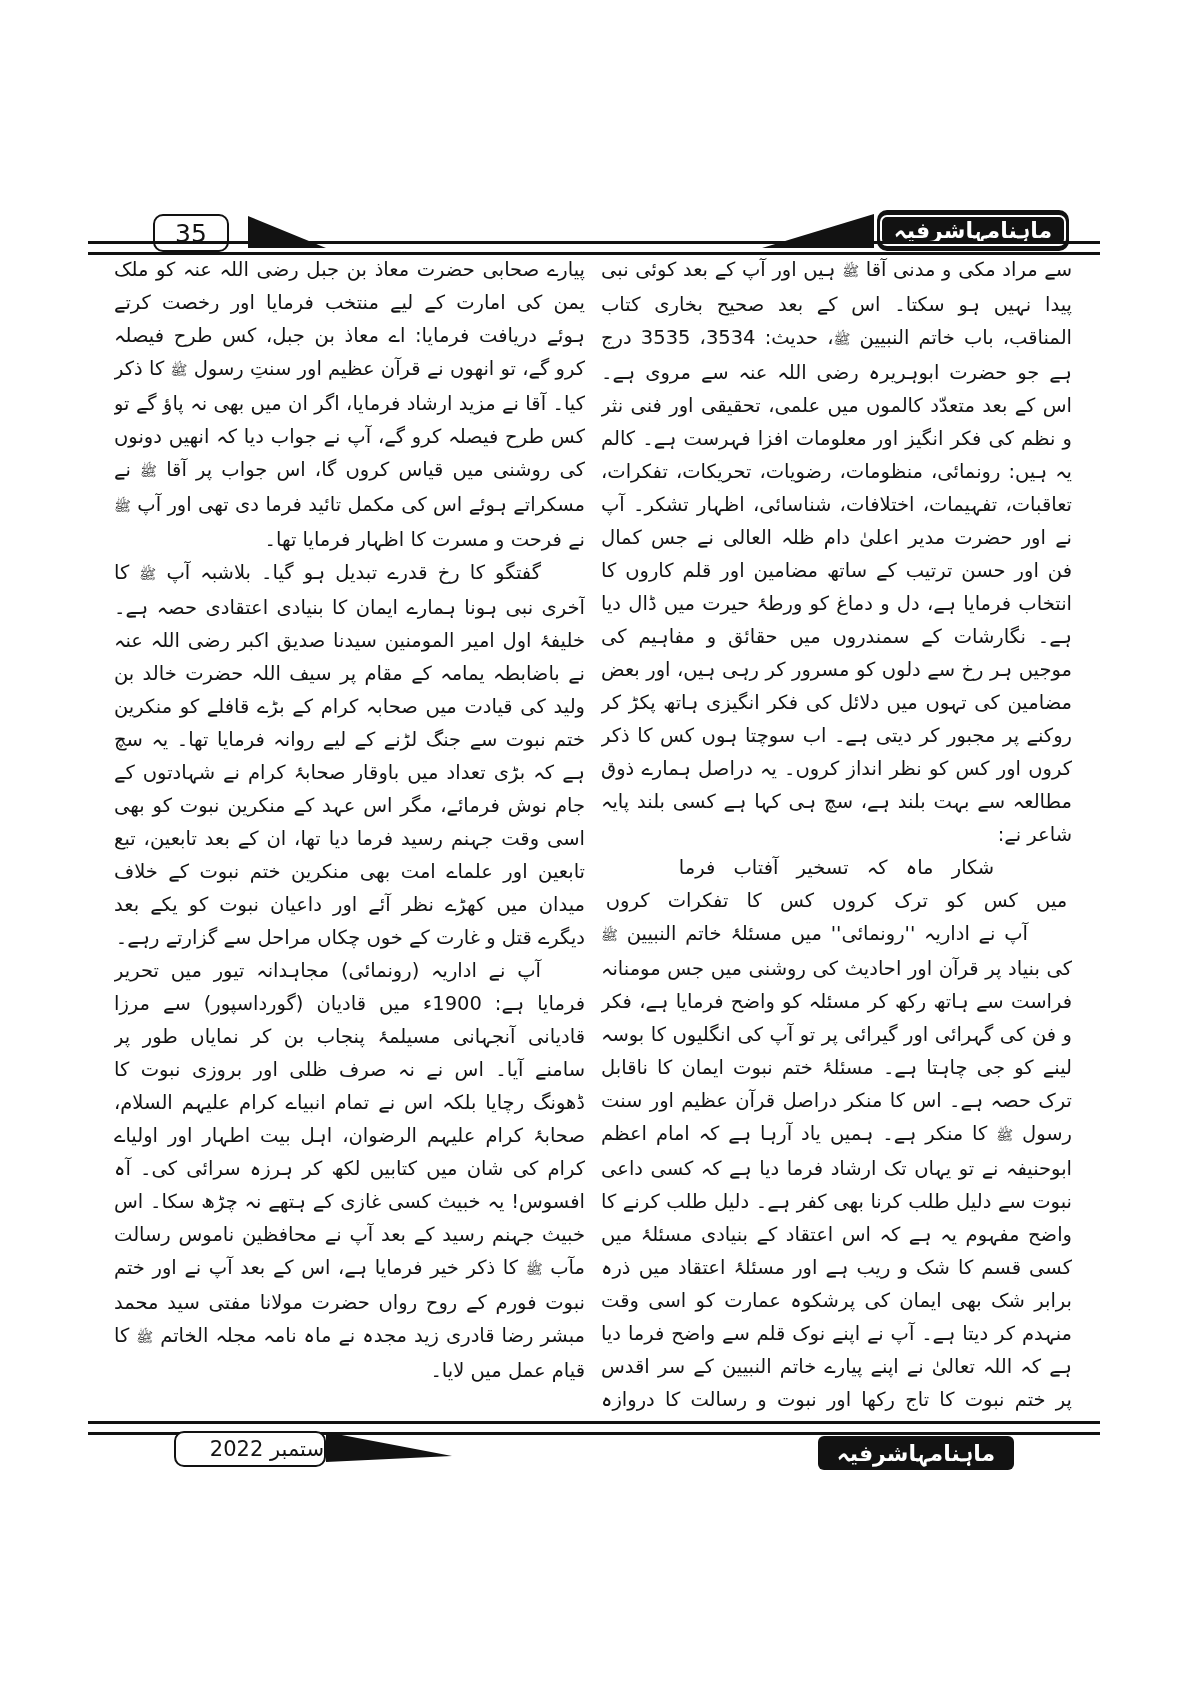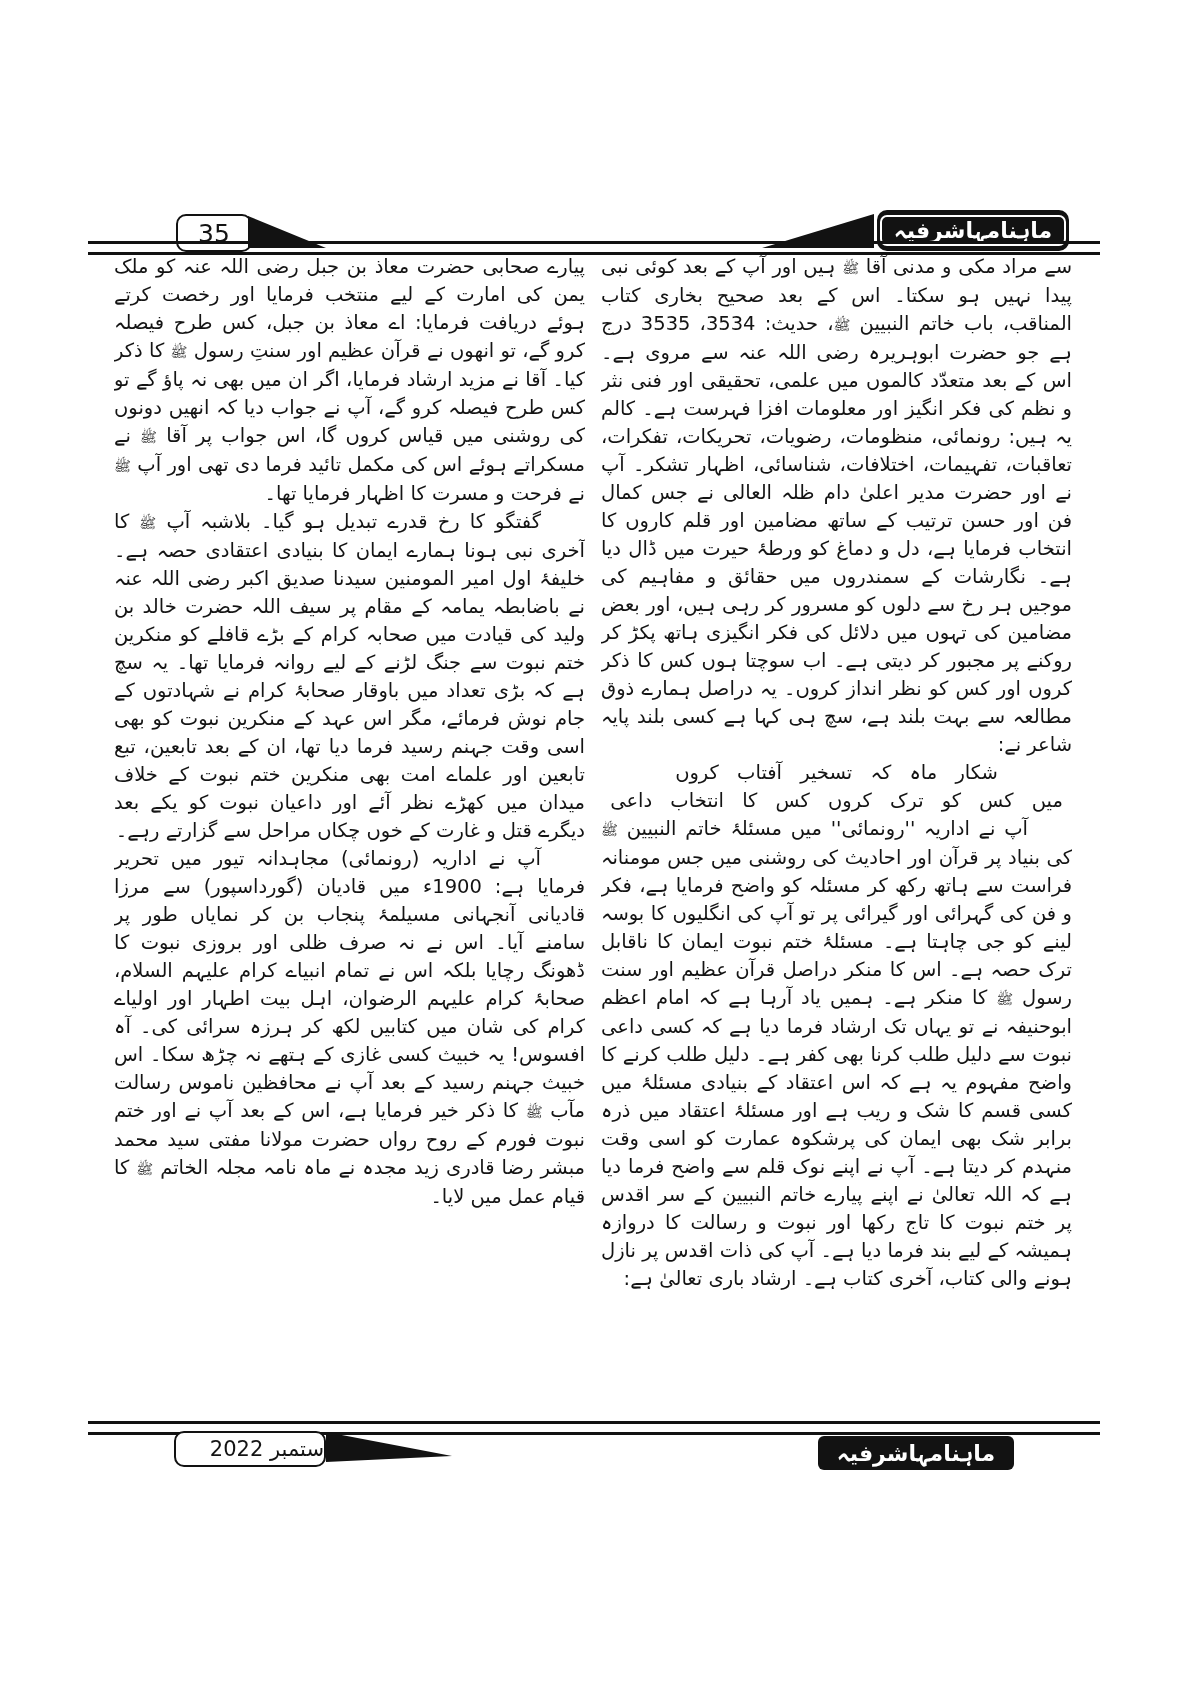--- a/index.html
+++ b/index.html
@@ -15,21 +15,21 @@
   
   .double-rule{
     position:absolute;left:88px;right:90px;height:8px;
     border-top:3px solid #121212;border-bottom:3px solid #121212;
   }
   .rule-header{top:241px;}
   .rule-footer{top:1421px;}
 
   
   .pagenum-box{
-    position:absolute;left:176px;top:214px;width:72px;height:34px;
+    position:absolute;left:153px;top:214px;width:72px;height:34px;
     border:2.5px solid #121212;border-radius:10px;background:#fff;
     display:flex;align-items:center;justify-content:center;
     font-size:25px;font-weight:500;
   }
   .tri{position:absolute;background:#121212;}
   .tri-header-left{left:248px;top:216px;width:78px;height:32px;
     clip-path:polygon(0 0,100% 100%,0 100%);}
   .tri-header-right{left:762px;top:214px;width:112px;height:34px;
     clip-path:polygon(100% 0,100% 100%,0 100%);}
   .header-badge{
@@ -42,21 +42,21 @@
     color:#ffffff;font-size:22px;font-weight:bold;white-space:nowrap;direction:rtl;
   }
 
   
   .columns{
     position:absolute;top:253px;left:114px;width:958px;height:1166px;
     direction:rtl;display:flex;gap:16px;
   }
   .col{
     width:471px;height:100%;overflow:hidden;
-    text-align:justify;font-size:19.5px;line-height:28px;
+    text-align:justify;font-size:19.5px;line-height:33px;
   }
   .para{margin:0;padding:0;}
   .indent{text-indent:44px;}
   .verse{text-align:center;word-spacing:12px;text-indent:0;}
   .saw{font-size:0.72em;}
 
   
   .date-box{
     position:absolute;left:174px;top:1431px;width:148px;height:32px;
     border:2.5px solid #121212;border-radius:10px;background:#fff;
@@ -83,22 +83,22 @@
   <div class="tri tri-header-left"></div>
   <div class="tri tri-header-right"></div>
   <div class="header-badge">
     <span class="header-badge-inner">ماہنامہاشرفیہ</span>
   </div>
   <div class="double-rule rule-header"></div>
 
   <div class="columns">
     <div class="col">
         <p class="para body">سے مراد مکی و مدنی آقا <span class="saw">ﷺ</span> ہیں اور آپ کے بعد کوئی نبی پیدا نہیں ہو سکتا۔ اس کے بعد صحیح بخاری کتاب المناقب، باب خاتم النبیین <span class="saw">ﷺ</span>، حدیث: 3534، 3535 درج ہے جو حضرت ابوہریرہ رضی اللہ عنہ سے مروی ہے۔ اس کے بعد متعدّد کالموں میں علمی، تحقیقی اور فنی نثر و نظم کی فکر انگیز اور معلومات افزا فہرست ہے۔ کالم یہ ہیں: رونمائی، منظومات، رضویات، تحریکات، تفکرات، تعاقبات، تفہیمات، اختلافات، شناسائی، اظہار تشکر۔ آپ نے اور حضرت مدیر اعلیٰ دام ظلہ العالی نے جس کمال فن اور حسن ترتیب کے ساتھ مضامین اور قلم کاروں کا انتخاب فرمایا ہے، دل و دماغ کو ورطۂ حیرت میں ڈال دیا ہے۔ نگارشات کے سمندروں میں حقائق و مفاہیم کی موجیں ہر رخ سے دلوں کو مسرور کر رہی ہیں، اور بعض مضامین کی تہوں میں دلائل کی فکر انگیزی ہاتھ پکڑ کر روکنے پر مجبور کر دیتی ہے۔ اب سوچتا ہوں کس کا ذکر کروں اور کس کو نظر انداز کروں۔ یہ دراصل ہمارے ذوق مطالعہ سے بہت بلند ہے، سچ ہی کہا ہے کسی بلند پایہ شاعر نے:</p>
-        <p class="para verse">شکار ماہ کہ تسخیر آفتاب کروں</p>
-        <p class="para verse">میں کس کو ترک کروں کس کا انتخاب داعی</p>
+        <p class="para verse">شکار ماہ کہ تسخیر آفتاب فرما</p>
+        <p class="para verse">میں کس کو ترک کروں کس کا تفکرات کروں</p>
         <p class="para indent">آپ نے اداریہ ''رونمائی'' میں مسئلۂ خاتم النبیین <span class="saw">ﷺ</span> کی بنیاد پر قرآن اور احادیث کی روشنی میں جس مومنانہ فراست سے ہاتھ رکھ کر مسئلہ کو واضح فرمایا ہے، فکر و فن کی گہرائی اور گیرائی پر تو آپ کی انگلیوں کا بوسہ لینے کو جی چاہتا ہے۔ مسئلۂ ختم نبوت ایمان کا ناقابل ترک حصہ ہے۔ اس کا منکر دراصل قرآن عظیم اور سنت رسول <span class="saw">ﷺ</span> کا منکر ہے۔ ہمیں یاد آرہا ہے کہ امام اعظم ابوحنیفہ نے تو یہاں تک ارشاد فرما دیا ہے کہ کسی داعی نبوت سے دلیل طلب کرنا بھی کفر ہے۔ دلیل طلب کرنے کا واضح مفہوم یہ ہے کہ اس اعتقاد کے بنیادی مسئلۂ میں کسی قسم کا شک و ریب ہے اور مسئلۂ اعتقاد میں ذرہ برابر شک بھی ایمان کی پرشکوہ عمارت کو اسی وقت منہدم کر دیتا ہے۔ آپ نے اپنے نوک قلم سے واضح فرما دیا ہے کہ اللہ تعالیٰ نے اپنے پیارے خاتم النبیین  کے سر اقدس پر ختم نبوت کا تاج رکھا اور نبوت و رسالت کا دروازہ ہمیشہ کے لیے بند فرما دیا ہے۔ آپ کی ذات اقدس پر نازل ہونے والی کتاب، آخری کتاب ہے۔ ارشاد باری تعالیٰ ہے:</p>
       </div>
     <div class="col">
         <p class="para body">پیارے صحابی حضرت معاذ بن جبل رضی اللہ عنہ کو ملک یمن کی امارت کے لیے منتخب فرمایا اور رخصت کرتے ہوئے دریافت فرمایا: اے معاذ بن جبل، کس طرح فیصلہ کرو گے، تو انھوں نے قرآن عظیم اور سنتِ رسول <span class="saw">ﷺ</span> کا ذکر کیا۔ آقا نے مزید ارشاد فرمایا، اگر ان میں بھی نہ پاؤ گے تو کس طرح فیصلہ کرو گے، آپ نے جواب دیا کہ انھیں دونوں کی روشنی میں قیاس کروں گا، اس جواب پر آقا <span class="saw">ﷺ</span> نے مسکراتے ہوئے اس کی مکمل تائید فرما دی تھی اور آپ <span class="saw">ﷺ</span> نے فرحت و مسرت کا اظہار فرمایا تھا۔</p>
         <p class="para indent">گفتگو کا رخ قدرے تبدیل ہو گیا۔ بلاشبہ آپ <span class="saw">ﷺ</span> کا آخری نبی ہونا ہمارے ایمان کا بنیادی اعتقادی حصہ ہے۔ خلیفۂ اول امیر المومنین سیدنا صدیق اکبر رضی اللہ عنہ نے باضابطہ یمامہ کے مقام پر سیف اللہ حضرت خالد بن ولید کی قیادت میں صحابہ کرام کے بڑے قافلے کو منکرین ختم نبوت سے جنگ لڑنے کے لیے روانہ فرمایا تھا۔ یہ سچ ہے کہ بڑی تعداد میں باوقار صحابۂ کرام نے شہادتوں کے جام نوش فرمائے، مگر اس عہد کے منکرین نبوت کو بھی اسی وقت جہنم رسید فرما دیا تھا، ان کے بعد تابعین، تبع تابعین اور علماے امت بھی منکرین ختم نبوت کے خلاف میدان میں کھڑے نظر آئے اور داعیان نبوت کو یکے بعد دیگرے قتل و غارت کے خوں چکاں مراحل سے گزارتے رہے۔</p>
         <p class="para indent">آپ نے اداریہ (رونمائی) مجاہدانہ تیور میں تحریر فرمایا ہے: 1900ء میں قادیان (گورداسپور) سے مرزا قادیانی آنجہانی مسیلمۂ پنجاب بن کر نمایاں طور پر سامنے آیا۔ اس نے نہ صرف ظلی اور بروزی نبوت کا ڈھونگ رچایا بلکہ اس نے تمام انبیاے کرام علیہم السلام، صحابۂ کرام علیہم الرضوان، اہل بیت اطہار اور اولیاے کرام کی شان میں کتابیں لکھ کر ہرزہ سرائی کی۔ آہ افسوس! یہ خبیث کسی غازی کے ہتھے نہ چڑھ سکا۔ اس خبیث جہنم رسید کے بعد آپ نے محافظین ناموس رسالت مآب <span class="saw">ﷺ</span> کا ذکر خیر فرمایا ہے، اس کے بعد آپ نے اور ختم نبوت فورم کے روح رواں حضرت مولانا مفتی سید محمد مبشر رضا قادری زید مجدہ نے ماہ نامہ مجلہ الخاتم <span class="saw">ﷺ</span> کا قیام عمل میں لایا۔</p>
       </div>
   </div>
 
   <div class="double-rule rule-footer"></div>

